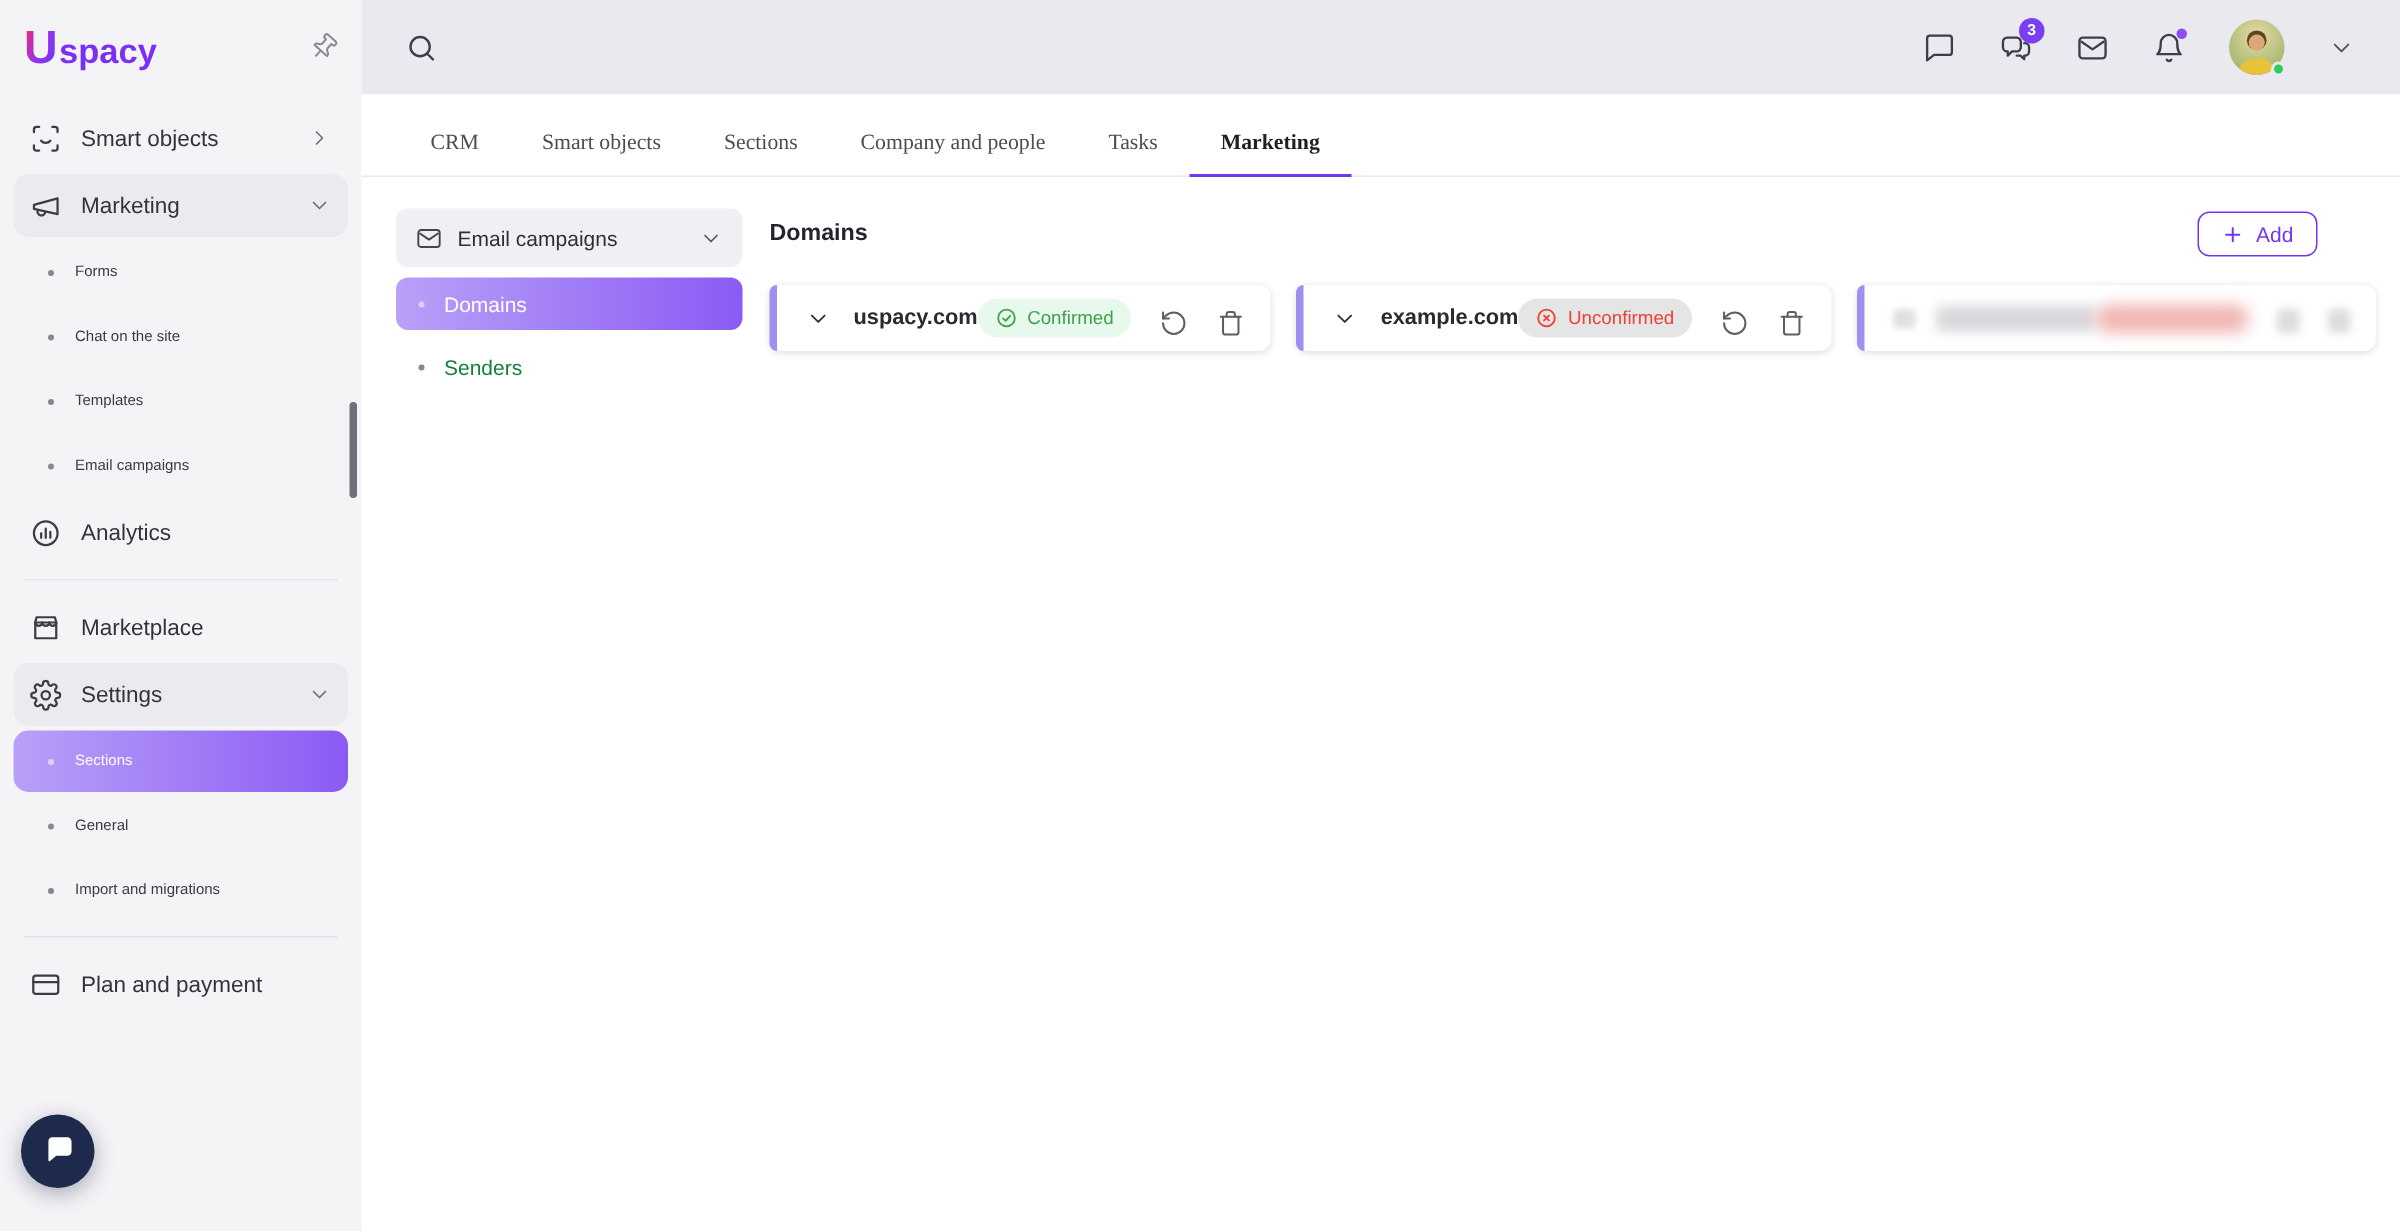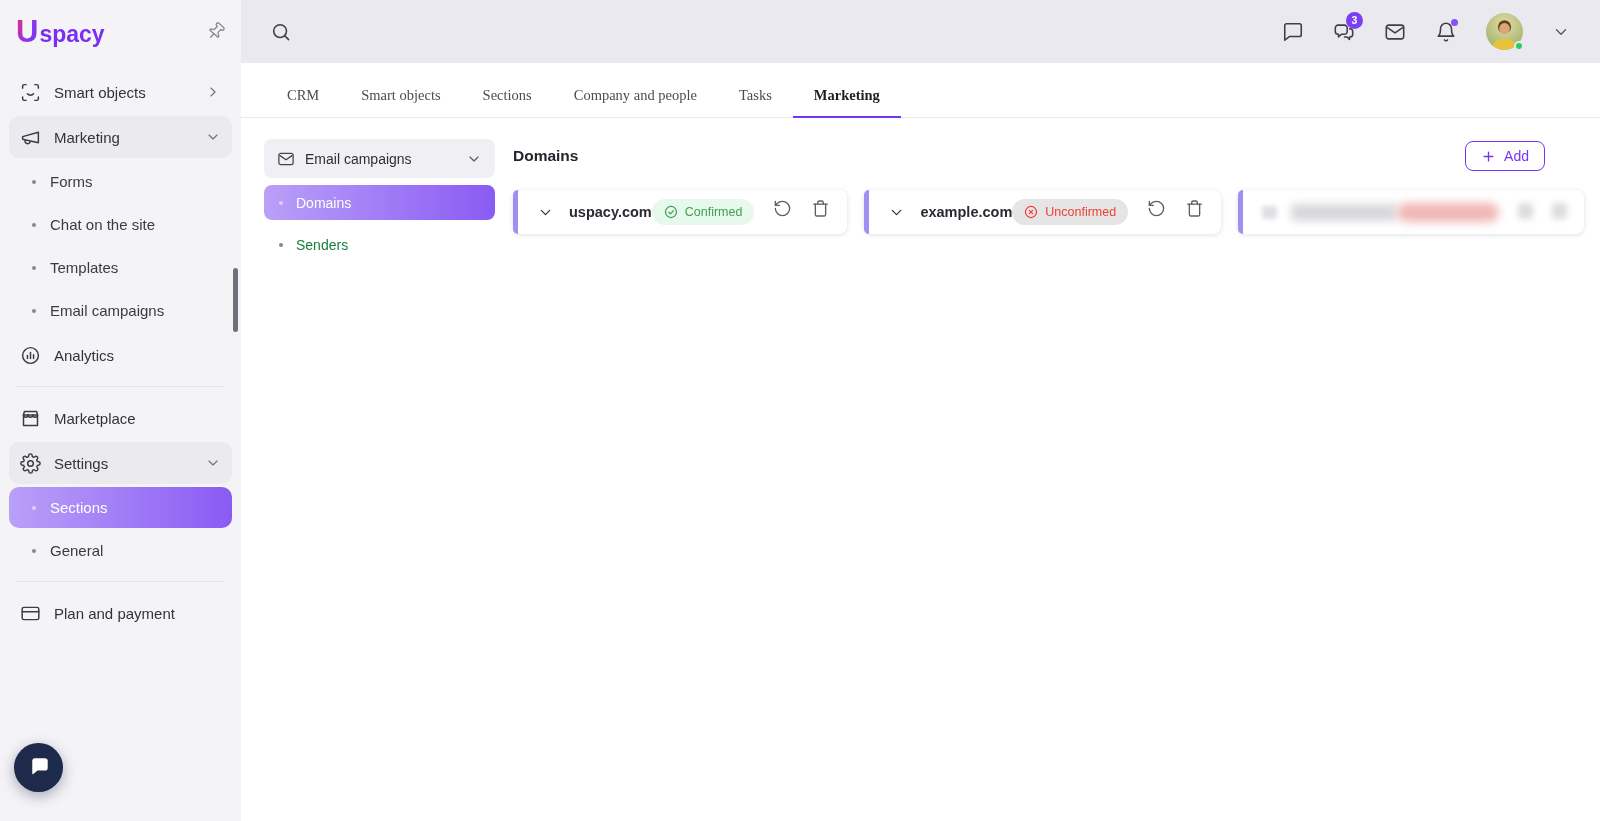--- a/index.html
+++ b/index.html
@@ -29,21 +29,21 @@
   .sb-nav { padding-top:12px; }
   .sb-item { height:42px; margin:3px 9px; border-radius:10px; display:flex; align-items:center;
     gap:13px; padding:0 11px; font-size:15px; color:#33333c; cursor:pointer; }
   .sb-item .ic-wrap svg { width:21px; height:21px; }
   .sb-item .ic-wrap { color:#3c3c46; display:flex; }
   .sb-item.raised { background:#ebebef; }
   .sb-caret { margin-left:auto; color:#6f6f79; display:flex; }
   .sb-caret svg { width:16px; height:16px; }
   .sb-divider { height:1px; background:#e3e3e9; margin:10px 16px; }
   .sb-child { height:41px; margin:2px 9px; border-radius:10px; display:flex; align-items:center;
-    gap:14px; padding:0 11px 0 23px; font-size:15px; color:#3a3a44; cursor:pointer; }
+    gap:14px; padding:0 11px 0 23px; font-size:10px; color:#3a3a44; cursor:pointer; }
   .dot-b { width:4px; height:4px; border-radius:50%; background:#87878f; flex:0 0 4px; }
   .active-gradient { background:linear-gradient(90deg,#b9a0f8,#8a5bf4); color:#fff !important; }
   .active-gradient .dot-b { background:#ddd0ff; }
   .sb-scrollthumb { position:absolute; top:268px; right:3px; width:5px; height:64px; border-radius:3px; background:#70707a; }
   .chat-launcher { position:absolute; left:14px; bottom:29px; width:49px; height:49px; border-radius:50%;
     background:#1e2a4c; border:none; display:flex; align-items:center; justify-content:center;
     box-shadow:0 4px 14px rgba(20,25,60,.35); cursor:pointer; }
   .chat-launcher svg { width:22px; height:22px; }
 
   
@@ -90,21 +90,21 @@
     color:#7435f3; border-radius:8px; padding:6px 15px; font-size:14px; cursor:pointer; font-family:inherit; }
   .add-btn svg { width:15px; height:15px; }
   .domain-list { display:flex; flex-direction:row; gap:17px; margin-top:19px; }
   .domain-card { position:relative; height:44px; background:#fff; border-radius:8px; display:flex;
     align-items:center; padding:0 17px 0 24px; box-shadow:0 1px 5px rgba(30,30,45,.14); }
   .domain-card::before { content:""; position:absolute; left:0; top:0; bottom:0; width:5px;
     border-radius:8px 0 0 8px; background:#a18ef1; }
   .chev { color:#2e2e37; display:flex; cursor:pointer; }
   .chev svg { width:17px; height:17px; }
   .dname { margin-left:15px; font-size:14.5px; font-weight:700; color:#2a2a33; }
-  .row-right { margin-left:auto; display:flex; align-items:flex-start; gap:19px; }
+  .row-right { margin-left:auto; display:flex; align-items:flex-end; gap:19px; }
   .pill { height:26px; border-radius:13px; padding:0 12px; display:flex; align-items:center; gap:7px; font-size:12.5px; }
   .pill .ic-wrap { display:flex; }
   .pill svg { width:14px; height:14px; }
   .pill.confirmed { background:#e7f8ec; color:#41a14c; }
   .pill.unconfirmed { background:#e5e5e5; color:#ee4036; }
   .row-ic { color:#5d5d67; display:flex; cursor:pointer; }
   .row-ic svg { width:19px; height:19px; }
 
   
   .blur-block { display:inline-block; border-radius:3px; }
@@ -228,20 +228,24 @@
       </div>
 
       <div>
           <div class="sb-child active-gradient">
     <span class="dot-b"></span>
     <span class="lbl">Sections</span>
   </div>
           <div class="sb-child">
     <span class="dot-b"></span>
     <span class="lbl">General</span>
+  </div>
+          <div class="sb-child">
+    <span class="dot-b"></span>
+    <span class="lbl">Import and migrations</span>
   </div>
         </div>
 
       <div class="sb-divider"></div>
 
       <div class="sb-item">
         <span class="ic-wrap">
           <svg class="ic" viewBox="0 0 24 24">
               <rect x="2.5" y="5" width="19" height="14" rx="2"></rect>
               <line x1="2.5" y1="10" x2="21.5" y2="10"></line>

